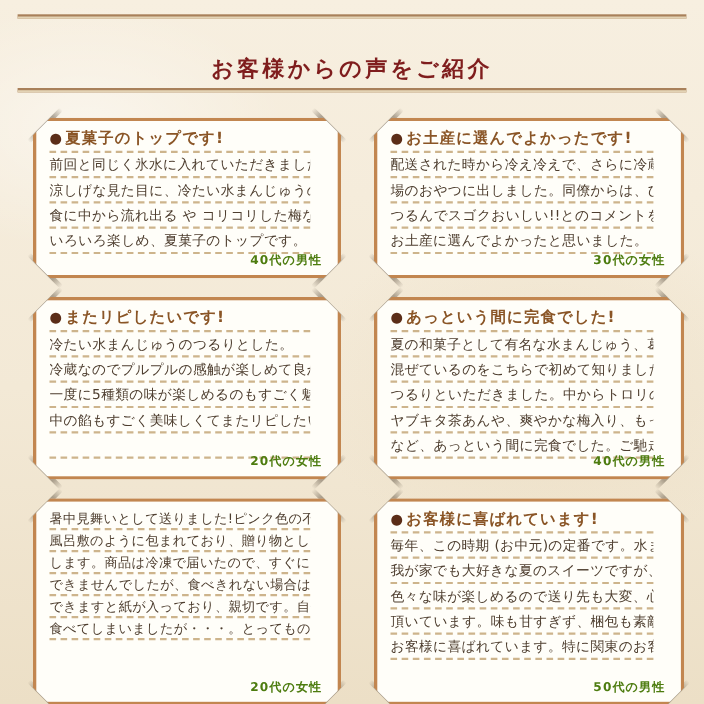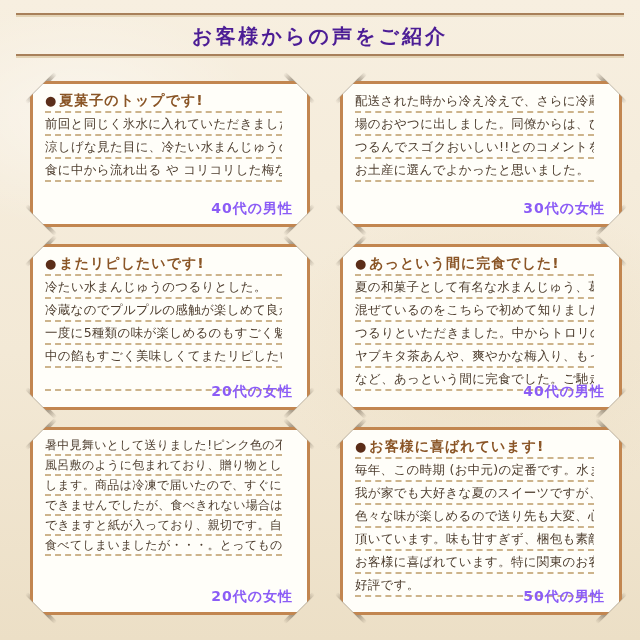--- a/index.html
+++ b/index.html
@@ -9,22 +9,22 @@
     background-color:#f2e8d5;
     background-image:
       radial-gradient(ellipse 260px 160px at 12% 18%, rgba(255,255,255,.45), transparent 70%),
       radial-gradient(ellipse 320px 220px at 78% 55%, rgba(232,216,186,.45), transparent 70%),
       linear-gradient(180deg, #f7efe0 0%, #f3e9d6 55%, #ecdfc6 100%);
   }
   
   .header{padding-top:13px;}
   .hline{height:2px;background:#a8805a;border-bottom:2px solid #e3d3b5;margin:0 16px;}
   .htitle{
-    text-align:center;font-size:20px;font-weight:bold;color:#4c1d95;
-    letter-spacing:3px;padding:7px 0 6px 0;line-height:24px;
+    text-align:center;font-size:20px;font-weight:bold;color:#7f1d1d;
+    letter-spacing:3px;padding:7px 0 6px 0;line-height:24px;margin-top:26px;
   }
   
   .grid{
     display:grid;margin:23px 0 0 30px;width:592px;
     grid-template-columns:280px 282px;
     grid-template-rows:146px 166px 188px;
     column-gap:30px;row-gap:17px;
   }
   .cell{position:relative;}
   
@@ -54,21 +54,21 @@
   }
   .blt{color:#5b2d18;margin-right:2px;font-size:13px;}
   .ln{
     height:21px;line-height:21px;border-bottom:2px dashed #cdb48c;
     font-size:12.5px;color:#4d3d2e;letter-spacing:.3px;
     white-space:nowrap;overflow:hidden;
   }
   .tight .ttl,.tight .ln{height:18px;line-height:18px;font-size:12px;}
   .attr{
     position:absolute;right:14px;bottom:6px;
-    font-size:14px;font-weight:600;color:#8b5cf6;letter-spacing:1px;
+    font-size:11px;font-weight:600;color:#4d7c0f;letter-spacing:1px;
   }
 </style>
 </head>
 <body>
 
 <div class="header">
   <div class="hline"></div>
   <div class="htitle">お客様からの声をご紹介</div>
   <div class="hline"></div>
 </div>
@@ -79,32 +79,34 @@
     <i class="slit tl"></i>
     <i class="slit tr"></i>
     <i class="slit bl"></i>
     <i class="slit br"></i>
     <div class="card">
       <div class="card-bd">
         <div class="ttl"><span class="blt">●</span><span>夏菓子のトップです!</span></div>
         <div class="ln">前回と同じく氷水に入れていただきました。</div>
         <div class="ln">涼しげな見た目に、冷たい水まんじゅうのつるりとした</div>
         <div class="ln">食に中から流れ出る や コリコリした梅など</div>
+        <div class="ln">いろいろ楽しめ、夏菓子のトップです。</div>
         <div class="attr">40代の男性</div>
       </div>
     </div>
   </div>
 
   <div class="cell">
     <i class="slit tl"></i>
     <i class="slit tr"></i>
     <i class="slit bl"></i>
     <i class="slit br"></i>
     <div class="card">
       <div class="card-bd">
+        <div class="ttl"><span class="blt">●</span><span>お土産に選んでよかったです!</span></div>
         <div class="ln">配送された時から冷え冷えで、さらに冷蔵庫で冷やして</div>
         <div class="ln">場のおやつに出しました。同僚からは、ひんやり、</div>
         <div class="ln">つるんでスゴクおいしい!!とのコメントをいただき、</div>
         <div class="ln">お土産に選んでよかったと思いました。</div>
         <div class="attr">30代の女性</div>
       </div>
     </div>
   </div>
 
   <div class="cell">
@@ -167,19 +169,18 @@
     <i class="slit bl"></i>
     <i class="slit br"></i>
     <div class="card">
       <div class="card-bd">
         <div class="ttl"><span class="blt">●</span><span>お客様に喜ばれています!</span></div>
         <div class="ln">毎年、この時期 (お中元)の定番です。水まんじゅうは</div>
         <div class="ln">我が家でも大好きな夏のスイーツですが、贈答用に</div>
         <div class="ln">色々な味が楽しめるので送り先も大変、心待ちにして</div>
         <div class="ln">頂いています。味も甘すぎず、梱包も素敵なので</div>
         <div class="ln">お客様に喜ばれています。特に関東のお客様には</div>
-        <div class="ln">好評です。</div>
         <div class="attr">50代の男性</div>
       </div>
     </div>
   </div>
 
 </div>
 
 </body></html>

